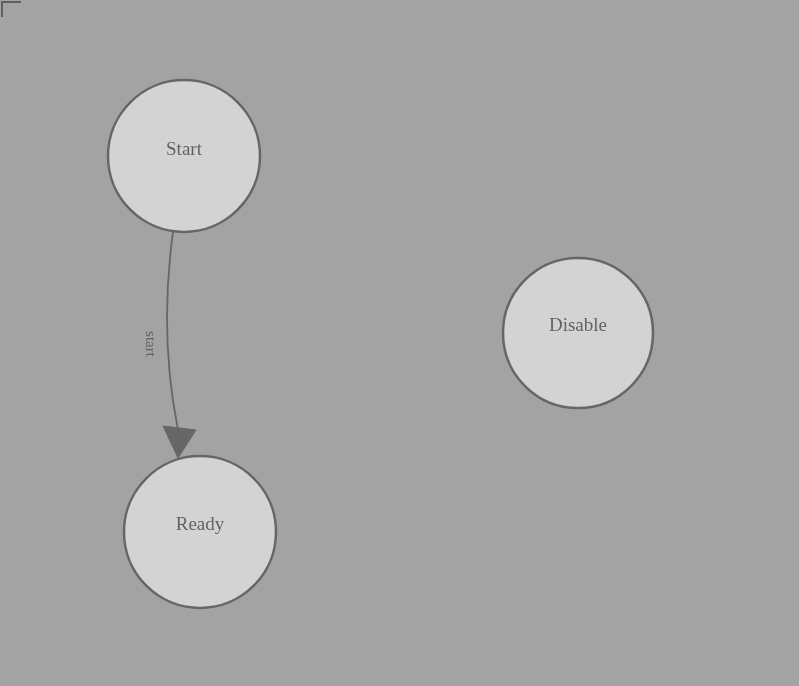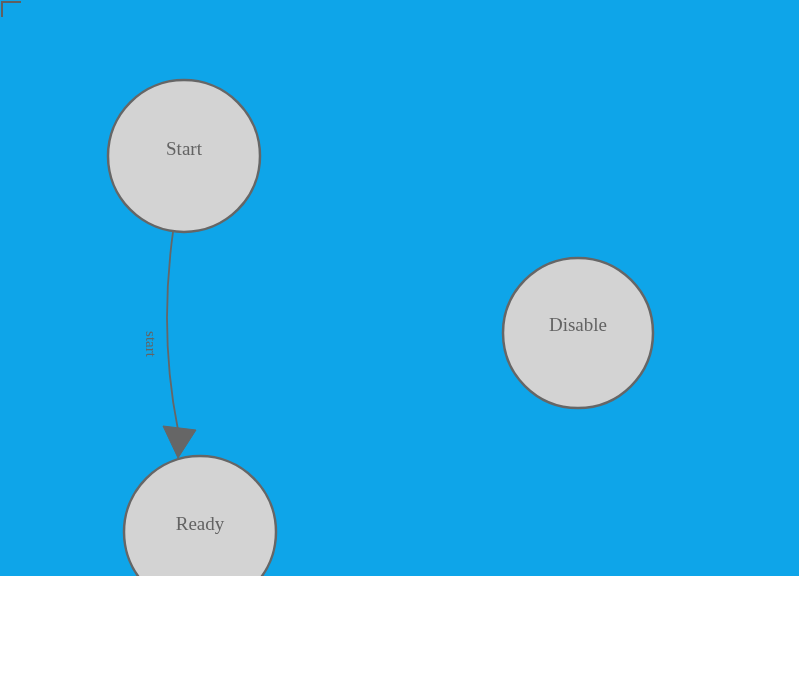--- a/index.html
+++ b/index.html
@@ -7,22 +7,22 @@
     margin: 0;
     padding: 0;
     background: #ffffff;
   }
   body {
     font-family: "Liberation Serif", "DejaVu Serif", serif;
   }
   #canvas {
     position: relative;
     width: 799px;
-    height: 576px;
-    background: #0ea5e9;
+    height: 686px;
+    background: #a3a3a3;
     overflow: hidden;
   }
   .corner-mark {
     position: absolute;
     left: 1px;
     top: 1px;
     width: 18px;
     height: 14px;
     border-left: 2px solid #606060;
     border-top: 2px solid #606060;

